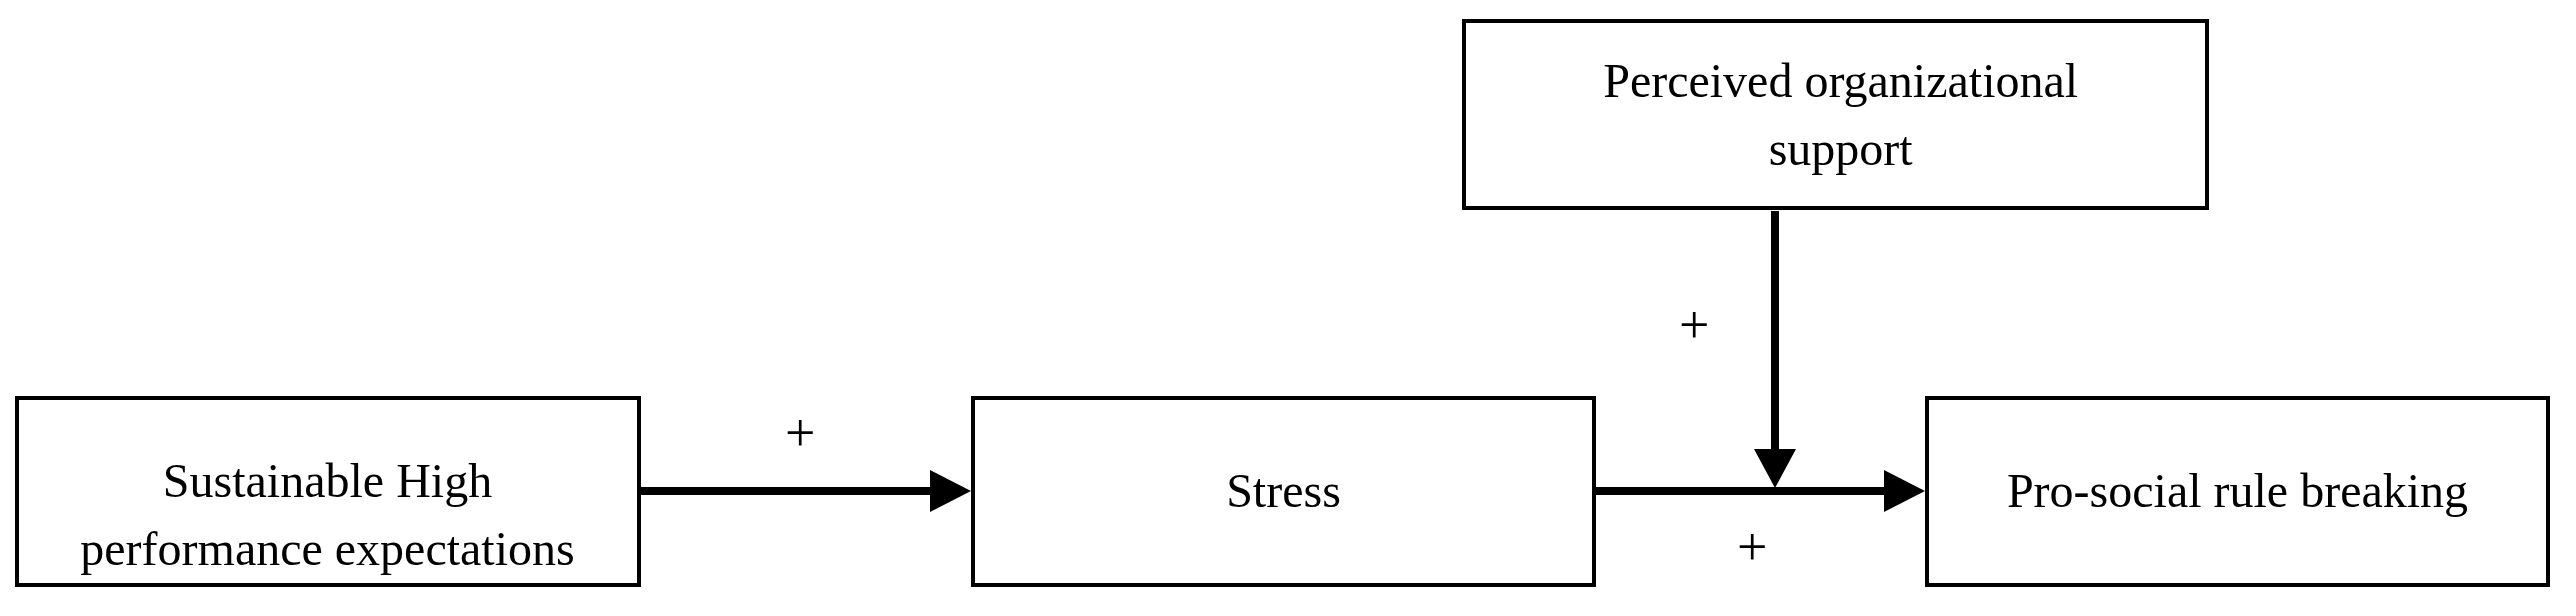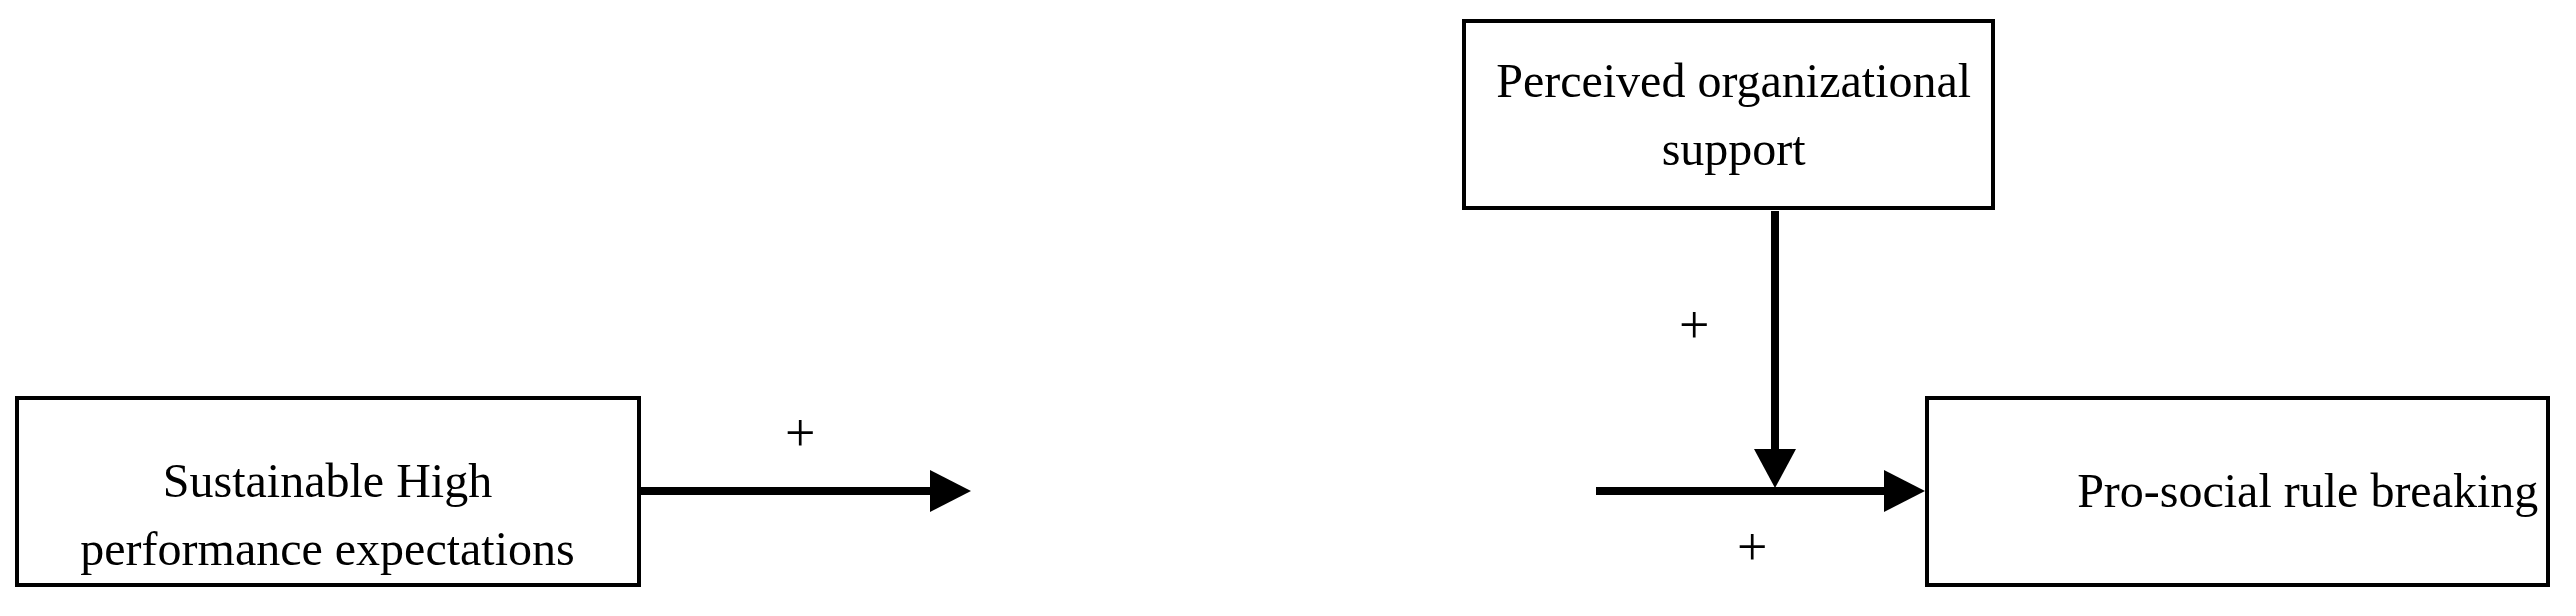--- a/index.html
+++ b/index.html
@@ -69,42 +69,45 @@
     color: #000000;
     font-family: "Liberation Serif", "DejaVu Serif", serif;
     user-select: none;
   }
 </style>
 </head>
 <body>
 
 <div id="canvas">
 
-  <div class="node-box" style="left:1462px; top:19.3px; width:533px; height:191px;padding-left:18px;">
+  <div class="node-box" style="left:1462px; top:19.3px; width:747px; height:191px;padding-left:18px;">
     <span class="node-label">Perceived organizational
 support</span>
   </div>
 
   <div class="edge-line-v" style="left:1771px; top:211px; height:242px;"></div>
   <div class="arrowhead-down" style="left:1754px; top:449px;"></div>
 
   <div class="sign-label" style="left:1679px; top:298px;">+</div>
 
   <div class="node-box" style="left:14.5px; top:396px; width:626px; height:191px;align-items:flex-end;">
     <span class="node-label">Sustainable High
 performance expectations</span>
   </div>
 
   <div class="edge-line-h" style="left:641px; top:487px; width:295px;"></div>
   <div class="arrowhead-right" style="left:930px; top:470px;"></div>
   <div class="sign-label" style="left:785px; top:406px;">+</div>
 
+  <div class="node-box" style="left:971px; top:396px; width:625px; height:191px;">
+    <span class="node-label">Stress</span>
+  </div>
 
   <div class="edge-line-h" style="left:1596px; top:487px; width:293px;"></div>
   <div class="arrowhead-right" style="left:1884px; top:470px;"></div>
   <div class="sign-label" style="left:1737px; top:520px;">+</div>
 
-  <div class="node-box" style="left:1925px; top:396px; width:625px; height:191px;text-align:right;">
+  <div class="node-box" style="left:1925px; top:396px; width:625px; height:191px;">
     <span class="node-label">Pro-social rule breaking</span>
   </div>
 
 </div>
 
 
 </body></html>

